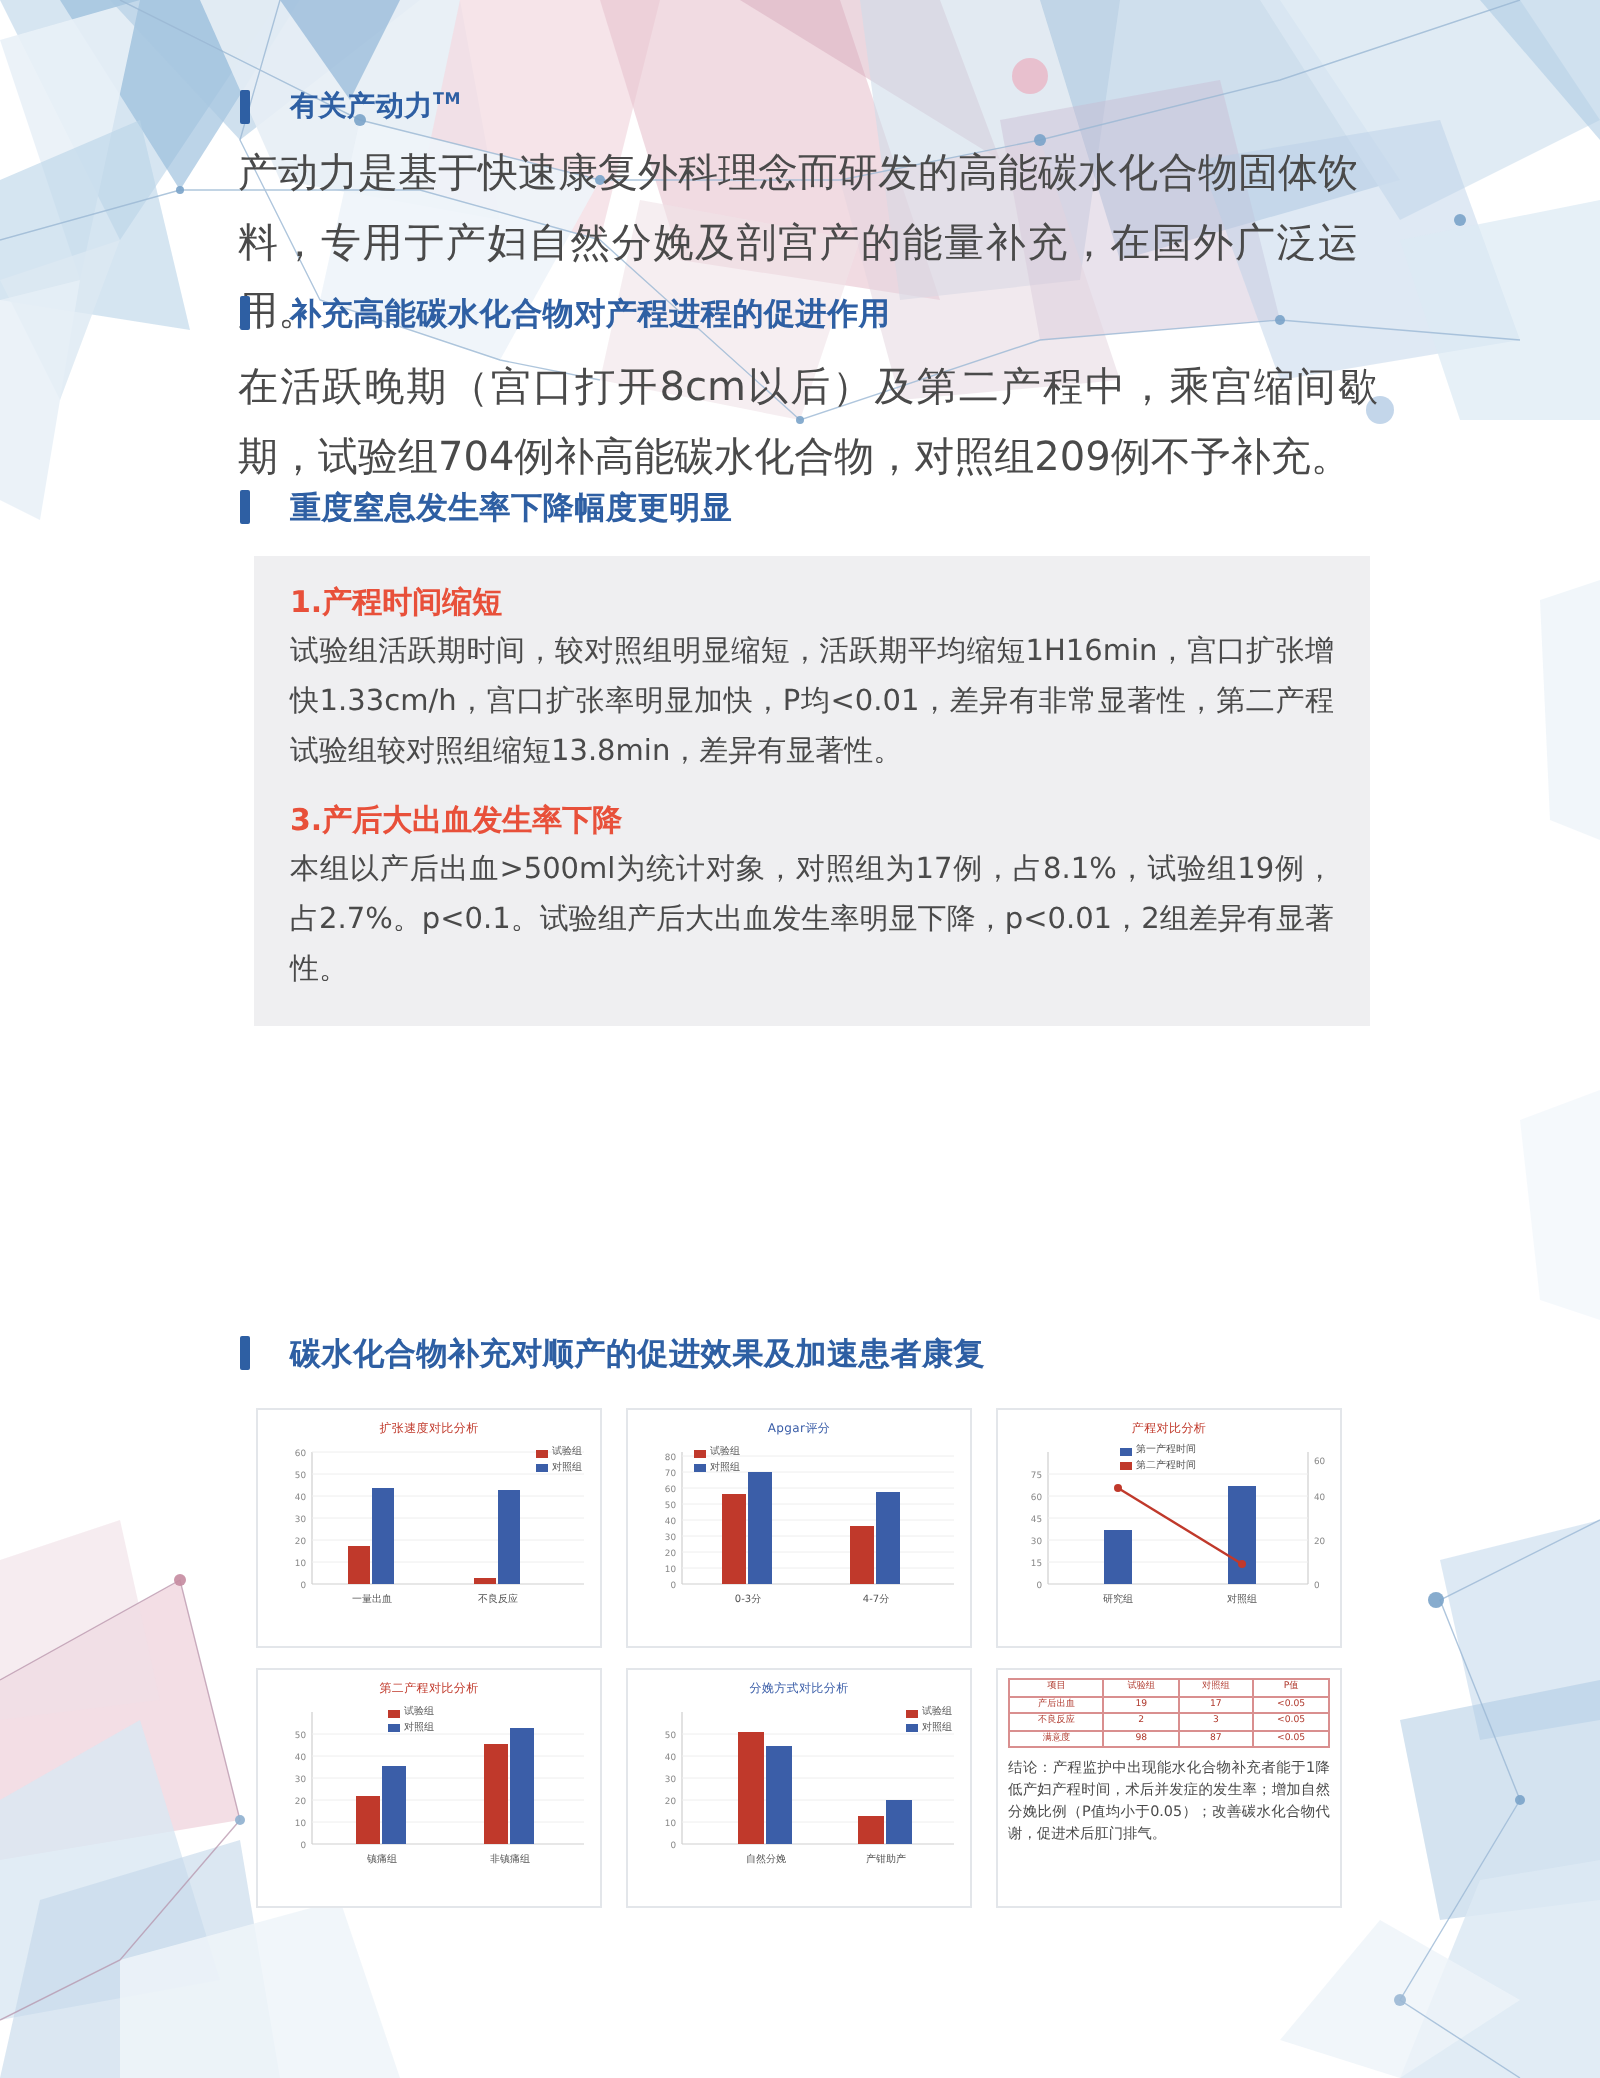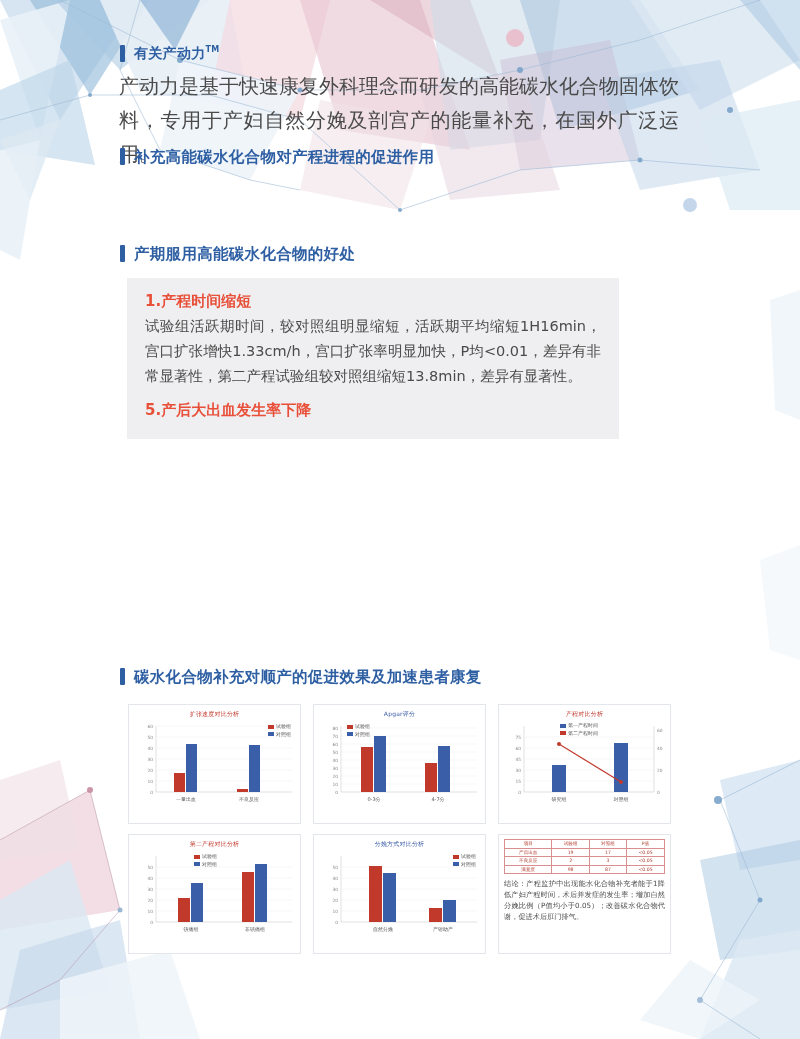--- a/index.html
+++ b/index.html
@@ -13,21 +13,21 @@
   
   .bg { position:absolute; inset:0; overflow:hidden; z-index:0; }
   .bg svg { position:absolute; top:0; left:0; }
 
   
   .content { position:relative; z-index:2; }
 
   .sec { margin:0 0 0 0; }
 
   .head {
-    display:flex; align-items:flex-start; gap:9px;
+    display:flex; align-items:flex-start; gap:20px;
     margin:0 0 6px 0;
     padding-left:15px;
   }
   .bar {
     width:5px; flex:0 0 5px; background:#2e5fa3; border-radius:1px;
   }
   .h-title {
     font-size:15.5px; font-weight:bold; color:#2e5fa3; line-height:1.25;
     letter-spacing:0.3px;
   }
@@ -48,21 +48,21 @@
   #s2 { position:absolute; left:105px; top:148px; width:600px; }
   #s2 .bar { height:17px; }
   #s2 .para { margin-left:14px; margin-top:9px; width:570px; }
 
   
   #s3 { position:absolute; left:105px; top:245px; width:620px; }
   #s3 .bar { height:17px; }
 
   .panel {
     margin:14px 0 0 22px;
-    width:492px;
+    width:558px;
     background:#efeff1;
     padding:14px 18px 16px 18px;
     box-sizing:border-box;
   }
   .blk { margin-bottom:13px; }
   .blk:last-child { margin-bottom:0; }
   .blk-title {
     color:#e8503a; font-size:15px; font-weight:bold; margin-bottom:3px;
   }
   .blk-body { font-size:14.5px; line-height:1.7; color:#4a4a4a; text-align:justify; }
@@ -195,36 +195,38 @@
       <div class="h-title small"><span>有关产动力</span><span class="sup">TM</span></div>
     </div>
     <div class="para">产动力是基于快速康复外科理念而研发的高能碳水化合物固体饮料，专用于产妇自然分娩及剖宫产的能量补充，在国外广泛运用。</div>
   </div>
 
   <div class="sec" id="s2">
     <div class="head">
       <div class="bar"></div>
       <div class="h-title">补充高能碳水化合物对产程进程的促进作用</div>
     </div>
+    <div class="para">在活跃晚期（宫口打开8cm以后）及第二产程中，乘宫缩间歇期，试验组704例补高能碳水化合物，对照组209例不予补充。</div>
   </div>
 
   <div class="sec" id="s3">
     <div class="head">
       <div class="bar"></div>
-      <div class="h-title">产期服用高能碳水化合物的好处</div>
+      <div class="h-title">重度窒息发生率下降幅度更明显</div>
     </div>
     <div class="panel">
       <div class="blk">
         <div class="blk-title">1.产程时间缩短</div>
         <div class="blk-body">试验组活跃期时间，较对照组明显缩短，活跃期平均缩短1H16min，宫口扩张增快1.33cm/h，宫口扩张率明显加快，P均&lt;0.01，差异有非常显著性，第二产程试验组较对照组缩短13.8min，差异有显著性。</div>
       </div>
       <div class="blk">
       </div>
       <div class="blk">
-        <div class="blk-title">5.产后大出血发生率下降</div>
+        <div class="blk-title">3.产后大出血发生率下降</div>
+        <div class="blk-body">本组以产后出血&gt;500ml为统计对象，对照组为17例，占8.1%，试验组19例，占2.7%。p&lt;0.1。试验组产后大出血发生率明显下降，p&lt;0.01，2组差异有显著性。</div>
       </div>
     </div>
   </div>
 
   <div class="sec" id="s4">
     <div class="head">
       <div class="bar"></div>
       <div class="h-title">碳水化合物补充对顺产的促进效果及加速患者康复</div>
     </div>
   </div>

